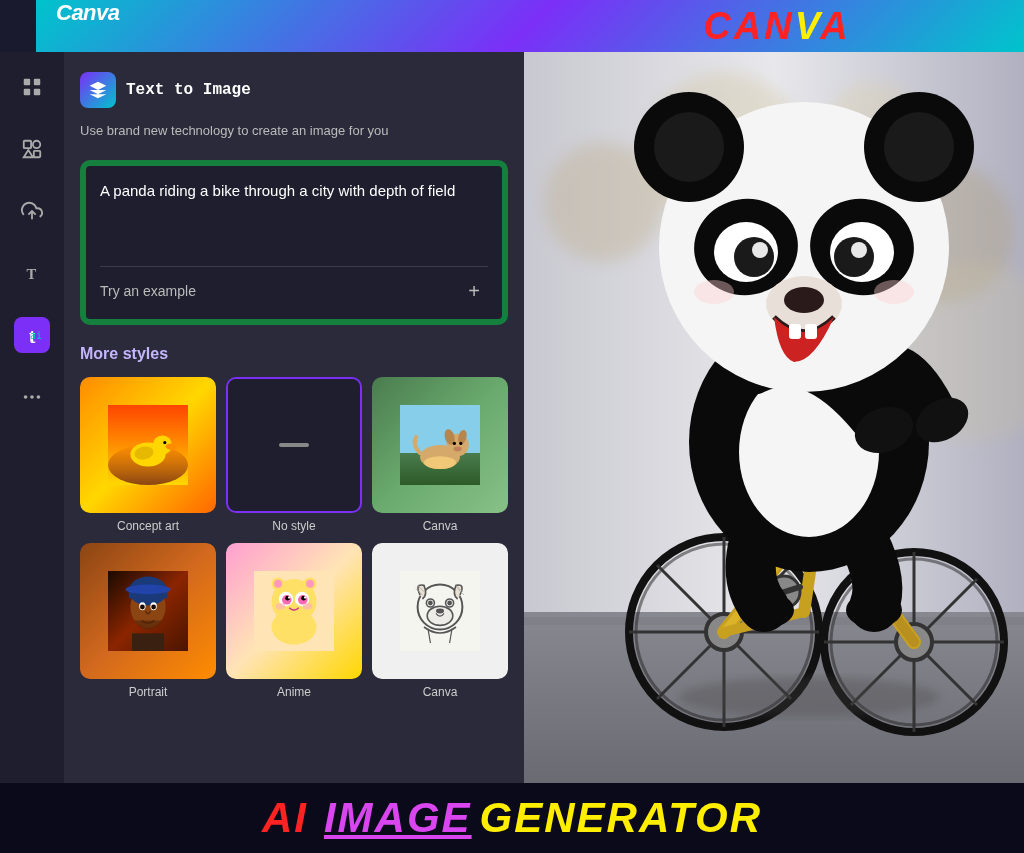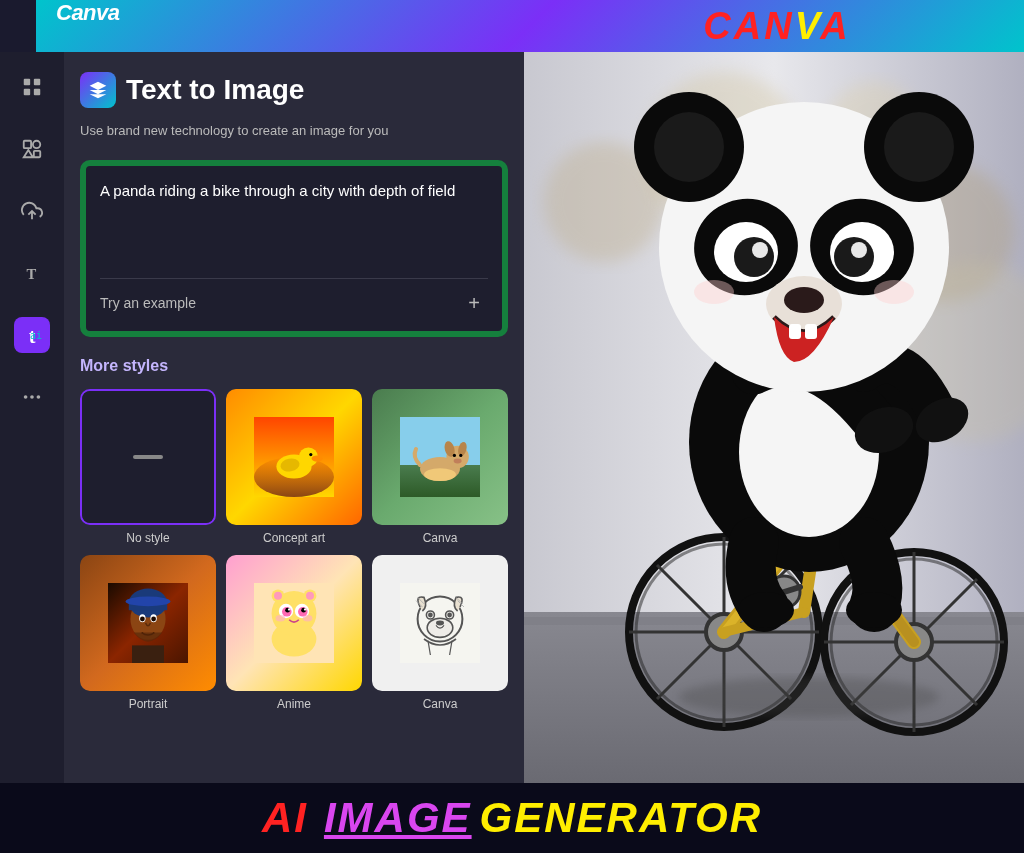--- a/index.html
+++ b/index.html
@@ -99,22 +99,23 @@
       background: linear-gradient(135deg, #7b2ff7, #00c4cc);
       border-radius: 8px;
       display: flex;
       align-items: center;
       justify-content: center;
       font-size: 18px;
       color: white;
     }
     .panel-title {
       color: white;
-      font-size: 28px;
+      font-size: 16px;
       font-weight: 700;
+      font-family: Liberation Mono, monospace;
     }
     .panel-subtitle {
       color: #bbb;
       font-size: 13px;
       margin-bottom: 20px;
       line-height: 1.4;
     }
 
     
     .text-input-container {
@@ -133,21 +134,21 @@
       font-size: 15px;
       line-height: 1.5;
       resize: none;
       min-height: 70px;
       font-family: inherit;
     }
     .try-example-row {
       display: flex;
       align-items: center;
       justify-content: space-between;
-      margin-top: 24px;
+      margin-top: 12px;
       padding-top: 10px;
       border-top: 1px solid #3a3a4a;
     }
     .try-example-text {
       color: #bbb;
       font-size: 14px;
     }
     .try-example-plus {
       color: #bbb;
       font-size: 20px;
@@ -393,29 +394,20 @@
       <textarea class="text-input-area" rows="3" style="">A panda riding a bike through a city with depth of field</textarea>
       <div class="try-example-row">
         <span class="try-example-text">Try an example</span>
         <span class="try-example-plus">+</span>
       </div>
     </div>
 
     <p class="more-styles-title">More styles</p>
 
     <div class="styles-grid">
-
-      <div class="style-item">
-        <div class="style-thumb selected">
-          <div class="no-style-thumb">
-            <div class="no-style-dash"></div>
-          </div>
-        </div>
-        <span class="style-label">No style</span>
-      </div>
 
       <div class="style-item">
         <div class="style-thumb">
           <div class="duck-thumb" style="width:100%;height:100%;border-radius:8px;">
             <svg width="80" height="80" viewBox="0 0 100 100">
 
               <defs>
                 <linearGradient id="skyGrad" x1="0%" y1="0%" x2="0%" y2="100%">
                   <stop offset="0%" style="stop-color:#ff4500;stop-opacity:1"></stop>
                   <stop offset="100%" style="stop-color:#ffd700;stop-opacity:1"></stop>
@@ -434,20 +426,29 @@
 
               <ellipse cx="79" cy="52" rx="7" ry="4" fill="#ff8c00"></ellipse>
 
               <circle cx="71" cy="47" r="2" fill="black"></circle>
 
               <ellipse cx="45" cy="60" rx="12" ry="8" fill="#e6b800" transform="rotate(-10, 45, 60)"></ellipse>
             </svg>
           </div>
         </div>
         <span class="style-label">Concept art</span>
+      </div>
+
+      <div class="style-item">
+        <div class="style-thumb selected">
+          <div class="no-style-thumb">
+            <div class="no-style-dash"></div>
+          </div>
+        </div>
+        <span class="style-label">No style</span>
       </div>
 
       <div class="style-item">
         <div class="style-thumb">
           <div class="dog-thumb" style="width:100%;height:100%;border-radius:8px;">
             <svg width="80" height="80" viewBox="0 0 100 100">
               <defs>
                 <linearGradient id="grassGrad" x1="0%" y1="0%" x2="0%" y2="100%">
                   <stop offset="0%" style="stop-color:#87ceeb;stop-opacity:1"></stop>
                   <stop offset="60%" style="stop-color:#87ceeb;stop-opacity:1"></stop>

